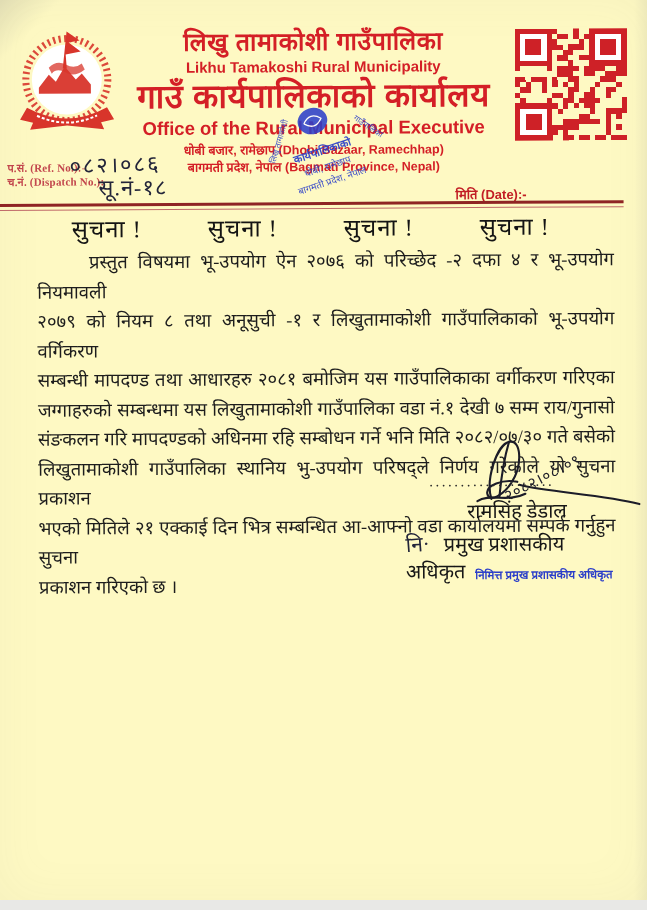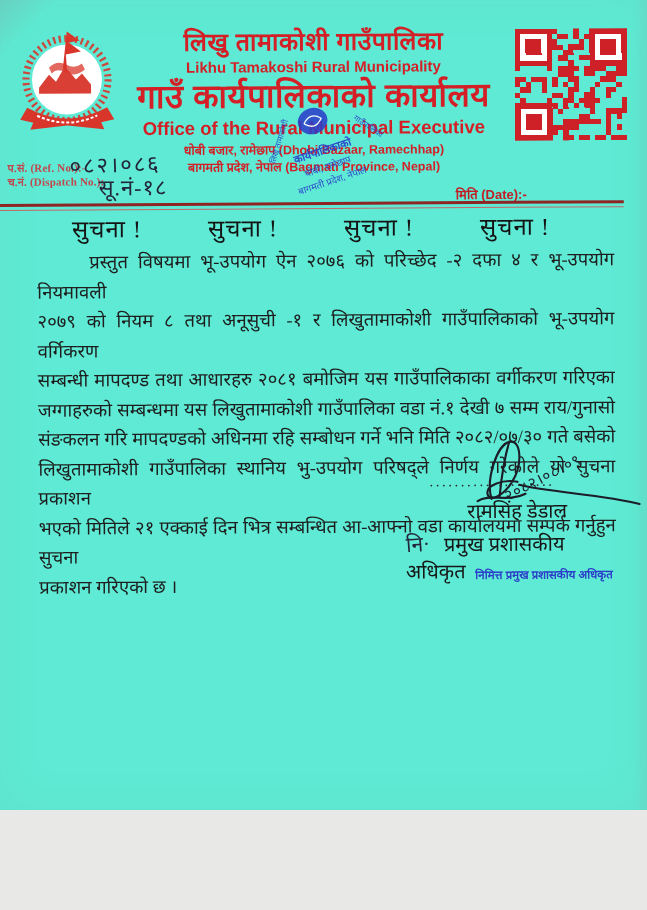--- a/index.html
+++ b/index.html
@@ -1,20 +1,20 @@
 <!DOCTYPE html>
 <html><head>
 <meta charset="utf-8">
 <style>
   html,body{margin:0;padding:0;background:#e8e8e6;}
   .sheet{
     position:relative;
-    width:647px;height:810px;
+    width:647px;height:900px;
     margin:0 auto;
-    background:#5eead4;
+    background:#fef9c3;
     overflow:hidden;
     font-family:"Liberation Serif", serif;
     box-shadow:inset 0 0 50px rgba(120,120,115,.06);
   }
   .sheet::before{
     content:"";position:absolute;inset:0;pointer-events:none;
     background:
       linear-gradient(135deg, rgba(140,140,135,.22) 0%, rgba(140,140,135,0) 4%),
       linear-gradient(270deg, rgba(140,140,135,.10) 0%, rgba(140,140,135,0) 2%);
   }

